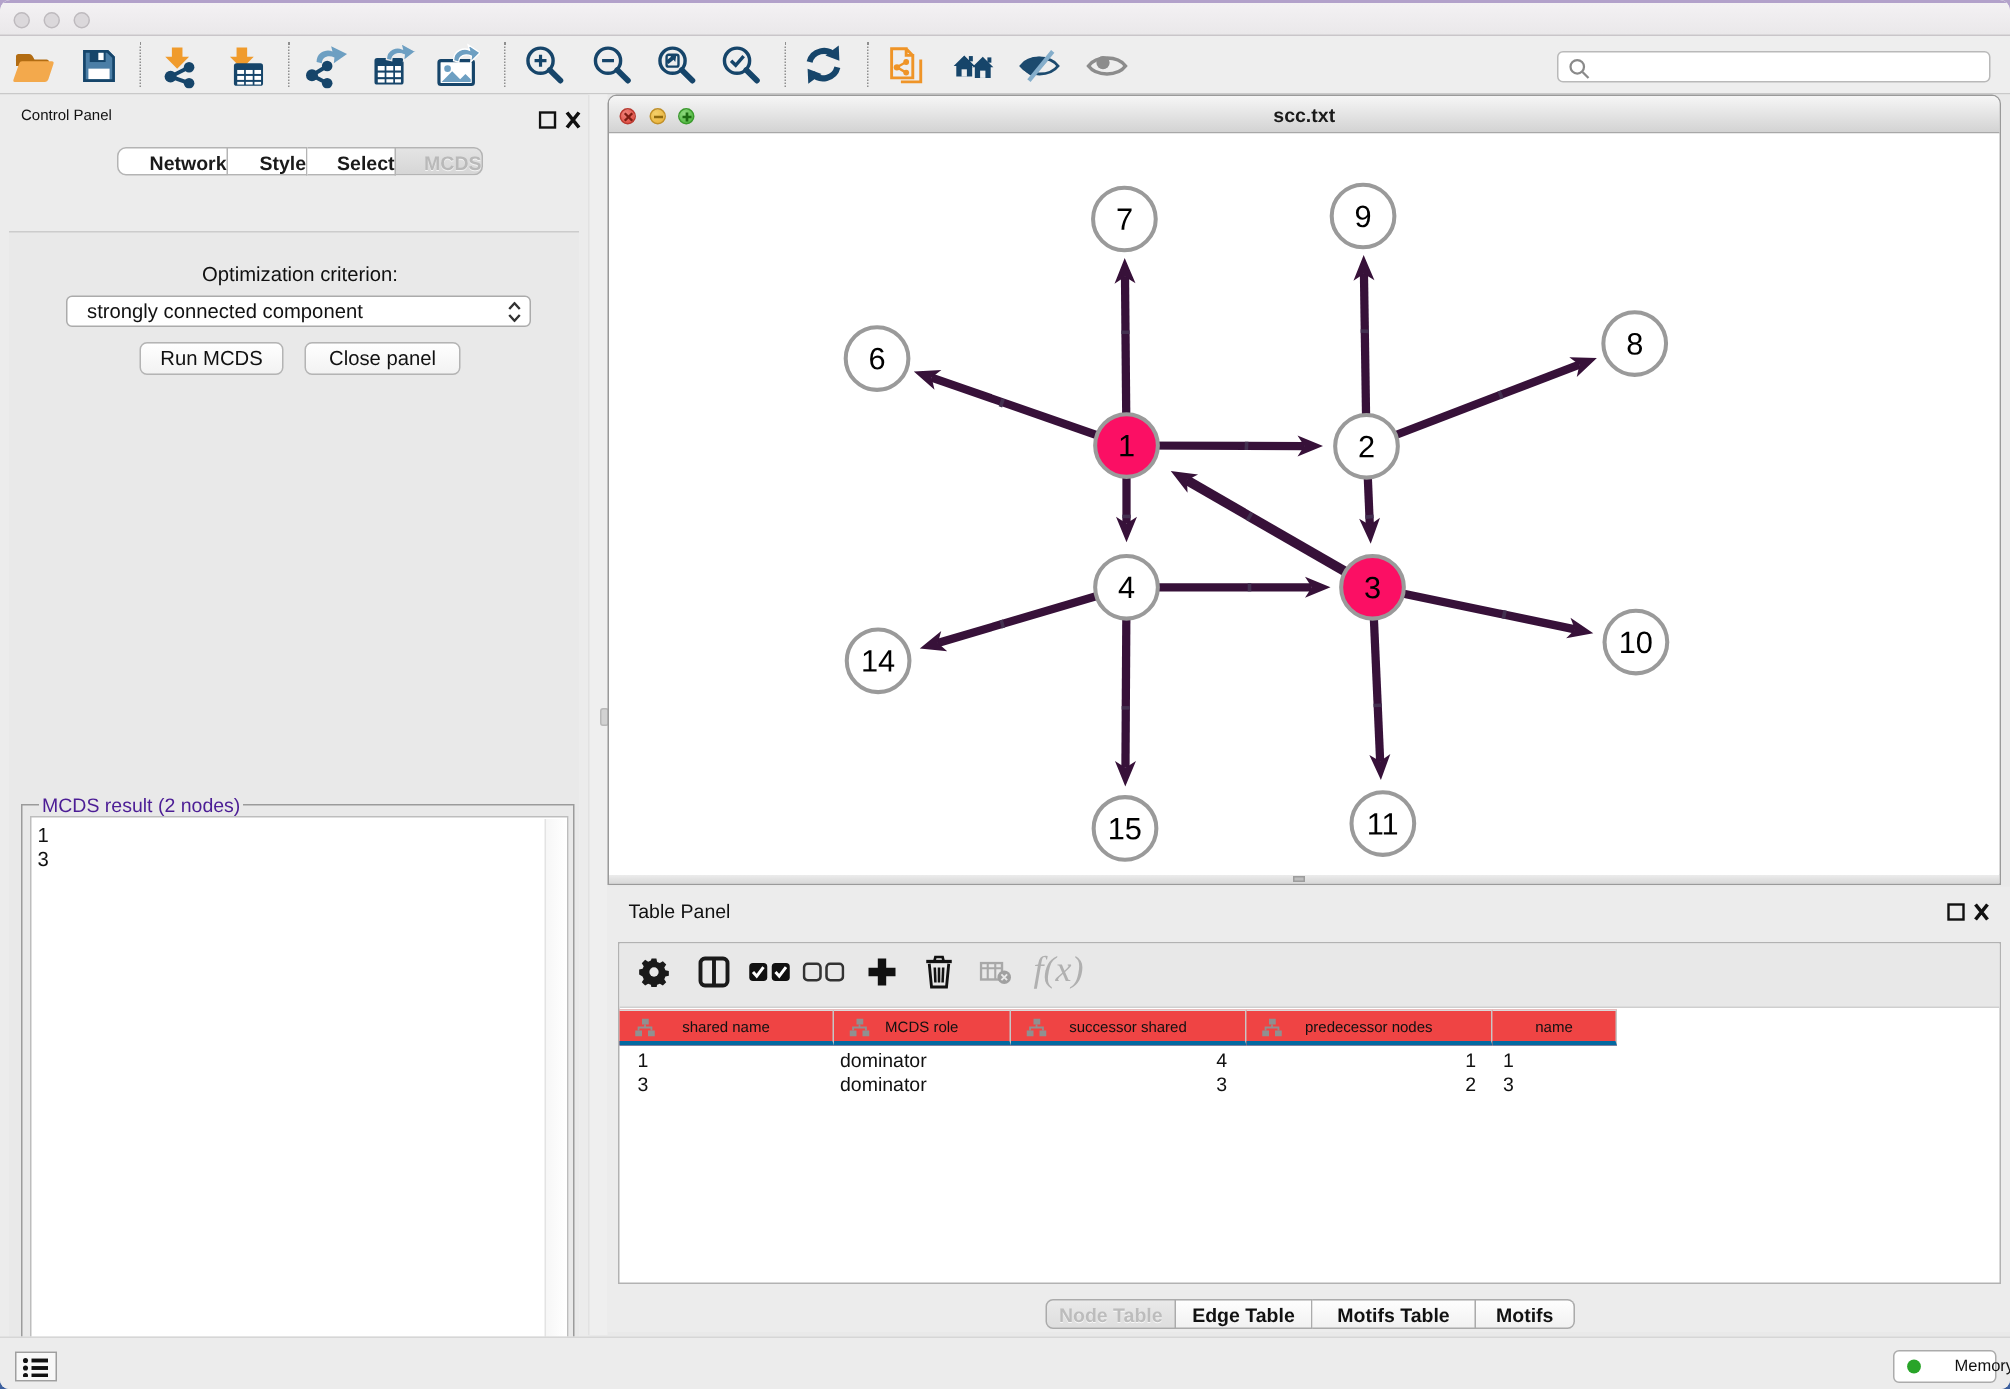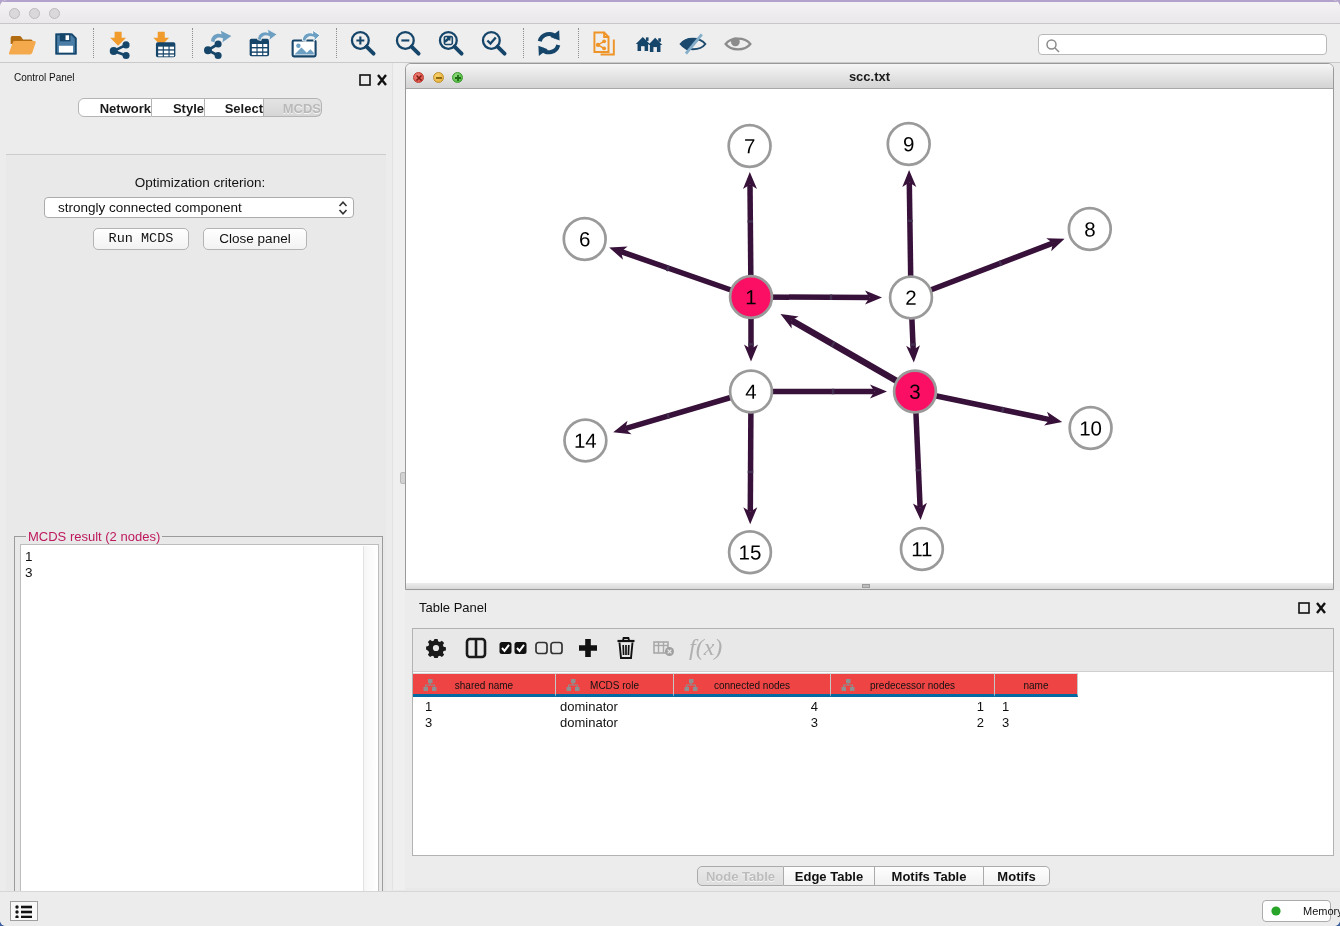--- a/index.html
+++ b/index.html
@@ -44,21 +44,21 @@
   font-size:13.5px; color:#111; }
 #combo { position:absolute; left:38px; top:42px; width:310px; height:21px;
   background:#ffffff; border:1px solid #ababab; border-radius:4px;
   font-size:13.5px; color:#111; line-height:19px; padding-left:13px; }
 .btn { position:absolute; top:73px; height:22px; background:linear-gradient(#ffffff,#f2f2f2);
   border:1px solid #b4b4b4; border-radius:5px; font-size:13.5px; color:#111;
   text-align:center; line-height:20px; }
 #fieldset { position:absolute; left:8px; top:381px; width:369px; height:374px;
   border:1px solid #9b9b9b; }
 #fieldset-label { position:absolute; left:11px; top:-8px; background:#e9e9e9;
-  padding:0 2px; font-size:13px; color:#be185d; }
+  padding:0 2px; font-size:13px; color:#4c1d95; }
 #resultbox { position:absolute; left:5px; top:7px; width:359px; height:358px;
   background:#ffffff; border:1px solid #bdbdbd; font-size:13.5px; color:#111; }
 #result-scroll { position:absolute; right:1px; top:1px; width:14px; height:356px;
   background:linear-gradient(90deg,#f6f6f6,#ffffff); border-left:1px solid #e3e3e3; }
 
 #desktop { position:absolute; left:392px; top:63px; width:948px; height:828px; background:#e9e9e9; }
 #divider { position:absolute; left:392px; top:63px; width:13px; height:827px; background:#efefef; border-left:1px solid #e2e2e2; }
 #div-handle { position:absolute; left:7px; top:409px; width:6px; height:12px; background:#d2d2d2; border:1px solid #b8b8b8; border-radius:2px; }
 #netframe { position:absolute; left:405px; top:63px; width:929px; height:527px;
   background:#ffffff; border:1px solid #9a9a9a; border-radius:6px 6px 0 0; overflow:hidden;padding-left:20px; }
@@ -274,21 +274,21 @@
     <div class="tab" style="left:205px; width:59px; border-left:none;">Select</div>
     <div class="tab" id="tab-mcds" style="left:264px; width:58px; border-left:none;">MCDS</div>
     <div id="cp-content">
       <div id="opt-label">Optimization criterion:</div>
       <div id="combo">strongly connected component
         <svg width="10" height="14" style="position:absolute;right:5px;top:3px" viewBox="0 0 10 14">
           <path d="M1.5 5 L5 1.2 L8.5 5" fill="none" stroke="#333" stroke-width="1.6"></path>
           <path d="M1.5 9 L5 12.8 L8.5 9" fill="none" stroke="#333" stroke-width="1.6"></path>
         </svg>
       </div>
-      <div class="btn" style="left:87px; width:96px;font-family:Liberation Mono, monospace;">Run MCDS</div>
+      <div class="btn" style="left:87px; width:96px;">Run MCDS</div>
       <div class="btn" style="left:197px; width:104px;text-align:center;">Close panel</div>
       <div id="fieldset">
         <div id="fieldset-label">MCDS result (2 nodes)</div>
         <div id="resultbox">
           <div style="position:absolute;left:4px;top:4px;">1</div>
           <div style="position:absolute;left:4px;top:20px;">3</div>
           <div id="result-scroll"></div>
         </div>
       </div>
     </div>
@@ -441,21 +441,21 @@
           <line x1="10.5" y1="1" x2="10.5" y2="12" stroke="#a8a8a8" stroke-width="1.4"></line>
           <circle cx="16.5" cy="10.5" r="4.5" fill="#a0a0a0"></circle>
           <path d="M14.6 8.6 L18.4 12.4 M18.4 8.6 L14.6 12.4" stroke="#e8e8e8" stroke-width="1.3"></path>
         </svg>
 
         <div class="abs" style="left:276px;top:5px;font-family:'Liberation Serif',serif;font-style:italic;font-size:24px;color:#b0b0b0;">f(x)</div>
       </div>
       <div id="tp-header">
         <div class="thead-cell" style="left:0; width:143px;">shared name</div>
         <div class="thead-cell" style="left:143px; width:118px;">MCDS role</div>
-        <div class="thead-cell" style="left:261px; width:157px;">connected nodes</div>
+        <div class="thead-cell" style="left:261px; width:157px;">successor shared</div>
         <div class="thead-cell" style="left:418px; width:164px;">predecessor nodes</div>
         <div class="thead-cell" style="left:582px; width:83px;">name</div>
         <svg class="hcell-ic" style="left:10px" width="14" height="12" viewBox="0 0 14 12">
             <rect x="5" y="0" width="4.5" height="4" fill="#909090"></rect>
             <rect x="0.5" y="8" width="4.5" height="4" fill="#909090"></rect>
             <rect x="9" y="8" width="4.5" height="4" fill="#909090"></rect>
             <path d="M7 4 V6 M2.7 8 V6 H11.3 V8" stroke="#909090" stroke-width="1.2" fill="none"></path>
           </svg>
         <svg class="hcell-ic" style="left:153px" width="14" height="12" viewBox="0 0 14 12">
             <rect x="5" y="0" width="4.5" height="4" fill="#909090"></rect>

